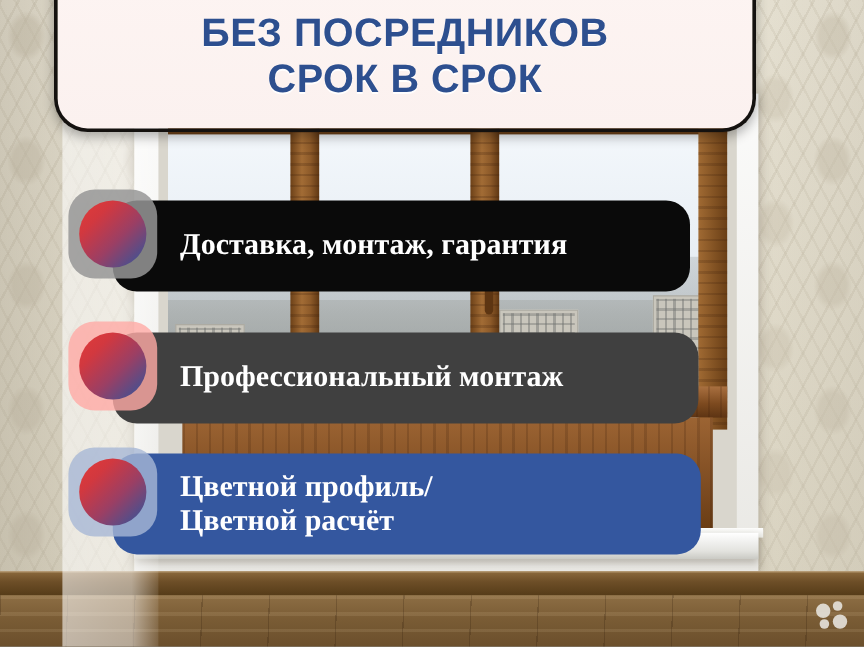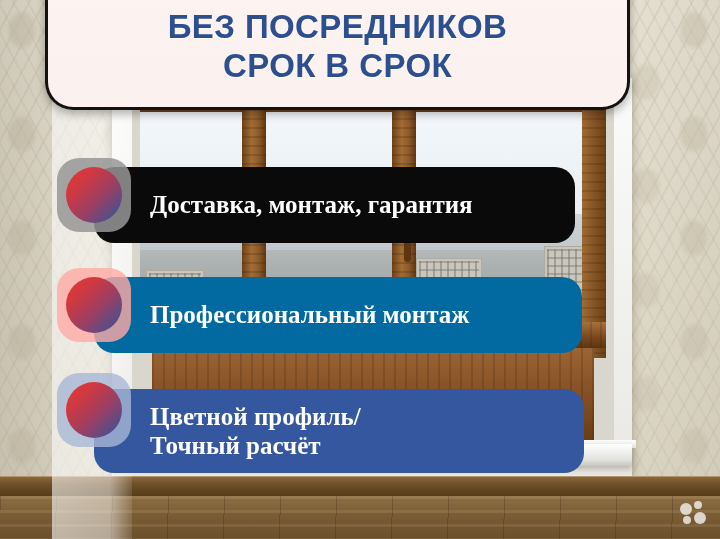--- a/index.html
+++ b/index.html
@@ -160,26 +160,26 @@
   
   #b1{left:57px;top:158px;}
   #b1 .chip{background:rgba(150,150,150,.85);}
   #b1 .pill{left:37px;top:9px;width:481px;height:76px;border-radius:20px;
     background:#0a0a0a;font-size:25px;}
 
   
   #b2{left:57px;top:268px;}
   #b2 .chip{background:rgba(255,170,165,.80);}
   #b2 .pill{left:37px;top:9px;width:488px;height:76px;border-radius:20px;
-    background:#0369a1;font-size:25px;}
+    background:#404040;font-size:25px;}
 
   
   #b3{left:57px;top:373px;}
   #b3 .chip{background:rgba(167,184,214,.80);}
-  #b3 .pill{left:37px;top:16px;width:490px;height:84px;border-radius:20px;
+  #b3 .pill{left:37px;top:5px;width:490px;height:84px;border-radius:20px;
     background:#34579f;font-size:25px;line-height:1.16;}
   #b3 .pill span{display:block;}
 
   
   .avito{position:absolute;right:14px;bottom:14px;display:flex;align-items:center;gap:5px;
     opacity:.88;}
   .avito .logo{position:relative;width:26px;height:24px;}
   .avito .logo i{position:absolute;border-radius:50%;background:#e9e6e0;display:block;}
   .avito .logo i:nth-child(1){left:0;top:2px;width:12px;height:12px;}
   .avito .logo i:nth-child(2){left:14px;top:0;width:8px;height:8px;}
@@ -248,21 +248,21 @@
     <div class="pill">Профессиональный монтаж</div>
     <div class="chip">
       <div class="dot"></div>
     </div>
   </div>
 
   <div class="badge" id="b3">
     <div class="pill">
       <div>
         <span>Цветной профиль/</span>
-        <span>Точный расчёт</span>
+        <span>Цветной расчёт</span>
       </div>
     </div>
     <div class="chip">
       <div class="dot"></div>
     </div>
   </div>
 
   <div class="avito">
     <div class="logo">
       <i></i>

